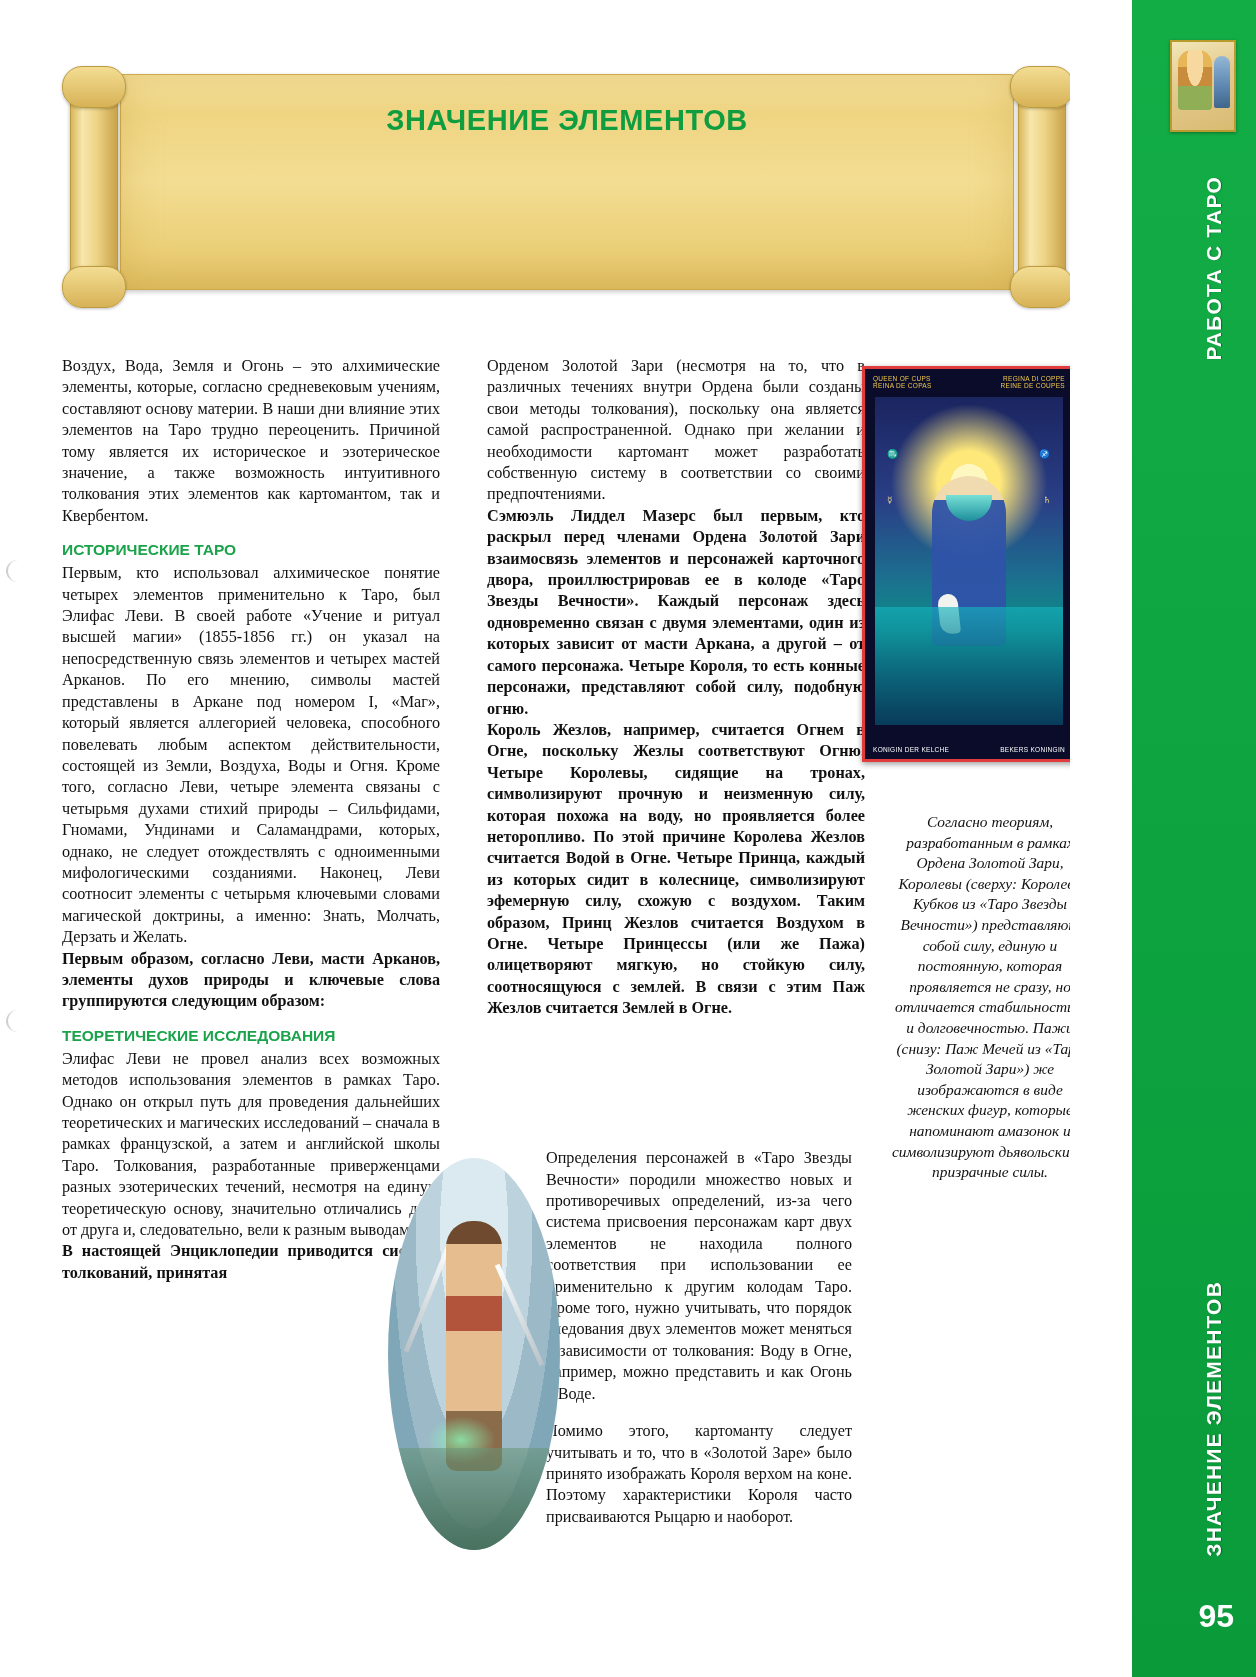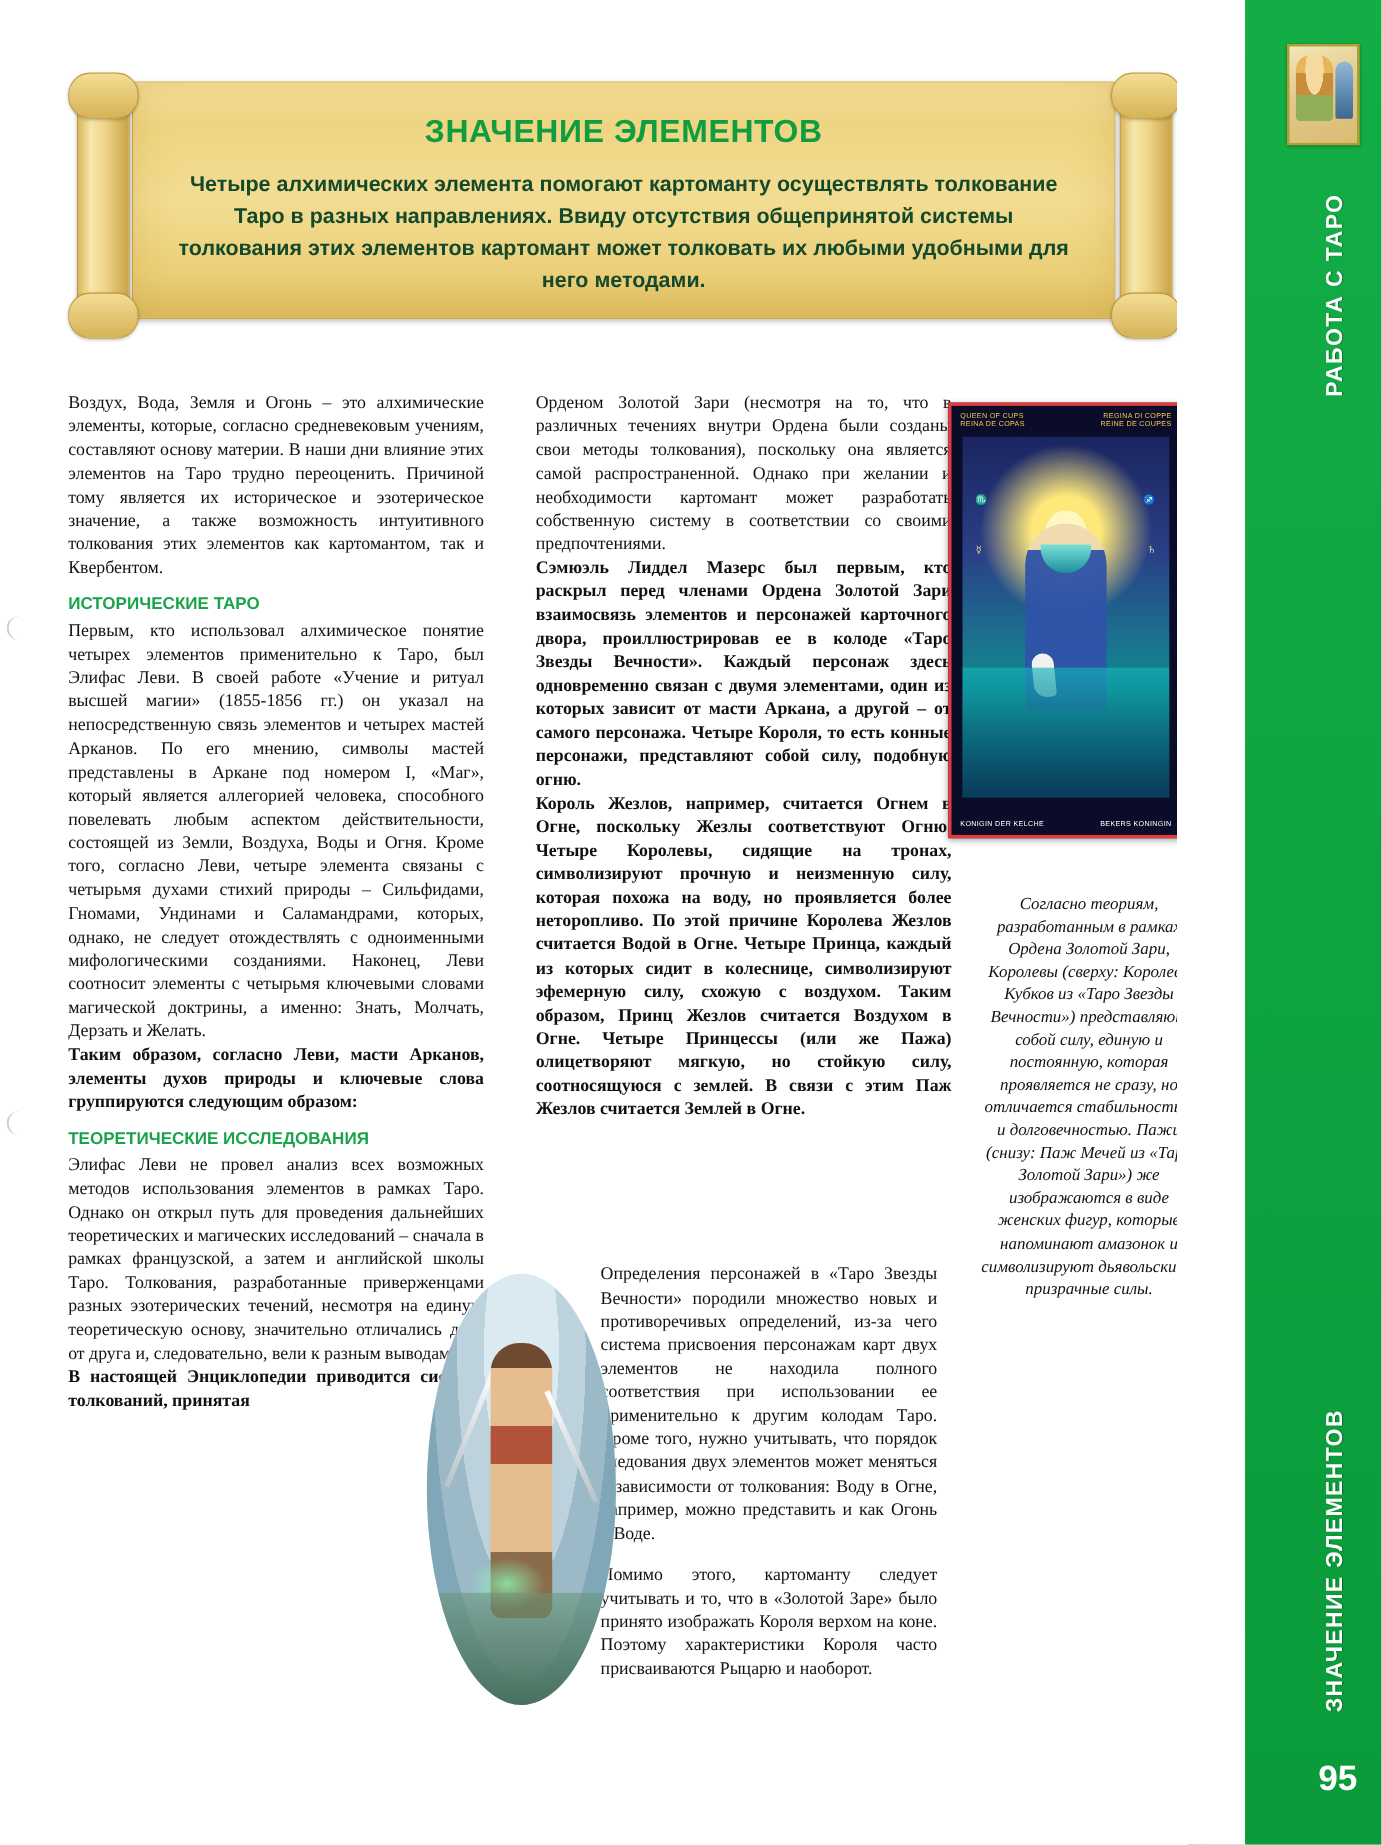--- a/index.html
+++ b/index.html
@@ -348,28 +348,27 @@
       <div class="curl-top"></div>
       <div class="curl-bot"></div>
     </div>
     <div class="scroll-end right">
       <div class="roll"></div>
       <div class="curl-top"></div>
       <div class="curl-bot"></div>
     </div>
 
     <div class="banner-title">ЗНАЧЕНИЕ ЭЛЕМЕНТОВ</div>
-    <div class="banner-sub">Четыре алхимических элемента помогают картоманту осуществлять толкование Таро в разных направлениях. Ввиду отсутствия общепринятой системы толкования этих элементов картомант может толковать их любыми удобными для него методами.</div>
   </div>
 
   <div class="col col-left">
     <p>Воздух, Вода, Земля и Огонь – это алхимические элементы, которые, согласно средневековым учениям, составляют основу материи. В наши дни влияние этих элементов на Таро трудно переоценить. Причиной тому является их историческое и эзотерическое значение, а также возможность интуитивного толкования этих элементов как картомантом, так и Квербентом.</p>
     <div class="sec-head">ИСТОРИЧЕСКИЕ ТАРО</div>
     <p>Первым, кто использовал алхимическое понятие четырех элементов применительно к Таро, был Элифас Леви. В своей работе «Учение и ритуал высшей магии» (1855-1856 гг.) он указал на непосредственную связь элементов и четырех мастей Арканов. По его мнению, символы мастей представлены в Аркане под номером I, «Маг», который является аллегорией человека, способного повелевать любым аспектом действительности, состоящей из Земли, Воздуха, Воды и Огня. Кроме того, согласно Леви, четыре элемента связаны с четырьмя духами стихий природы – Сильфидами, Гномами, Ундинами и Саламандрами, которых, однако, не следует отождествлять с одноименными мифологическими созданиями. Наконец, Леви соотносит элементы с четырьмя ключевыми словами магической доктрины, а именно: Знать, Молчать, Дерзать и Желать.</p>
-    <p>Таким образом, согласно Леви, масти Арканов, элементы духов природы и ключевые слова группируются следующим образом:</p>
+    <p>Первым образом, согласно Леви, масти Арканов, элементы духов природы и ключевые слова группируются следующим образом:</p>
     <div class="sec-head">ТЕОРЕТИЧЕСКИЕ ИССЛЕДОВАНИЯ</div>
     <p>Элифас Леви не провел анализ всех возможных методов использования элементов в рамках Таро. Однако он открыл путь для проведения дальнейших теоретических и магических исследований – сначала в рамках французской, а затем и английской школы Таро. Толкования, разработанные приверженцами разных эзотерических течений, несмотря на единую теоретическую основу, значительно отличались друг от друга и, следовательно, вели к разным выводам.</p>
     <p>В настоящей Энциклопедии приводится система толкований, принятая</p>
   </div>
 
   <div class="col col-mid">
     <p>Орденом Золотой Зари (несмотря на то, что в различных течениях внутри Ордена были созданы свои методы толкования), поскольку она является самой распространенной. Однако при желании и необходимости картомант может разработать собственную систему в соответствии со своими предпочтениями.</p>
     <p>Сэмюэль Лиддел Мазерс был первым, кто раскрыл перед членами Ордена Золотой Зари взаимосвязь элементов и персонажей карточного двора, проиллюстрировав ее в колоде «Таро Звезды Вечности». Каждый персонаж здесь одновременно связан с двумя элементами, один из которых зависит от масти Аркана, а другой – от самого персонажа. Четыре Короля, то есть конные персонажи, представляют собой силу, подобную огню.</p>
     <p>Король Жезлов, например, считается Огнем в Огне, поскольку Жезлы соответствуют Огню. Четыре Королевы, сидящие на тронах, символизируют прочную и неизменную силу, которая похожа на воду, но проявляется более неторопливо. По этой причине Королева Жезлов считается Водой в Огне. Четыре Принца, каждый из которых сидит в колеснице, символизируют эфемерную силу, схожую с воздухом. Таким образом, Принц Жезлов считается Воздухом в Огне. Четыре Принцессы (или же Пажа) олицетворяют мягкую, но стойкую силу, соотносящуюся с землей. В связи с этим Паж Жезлов считается Землей в Огне.</p>
   </div>

